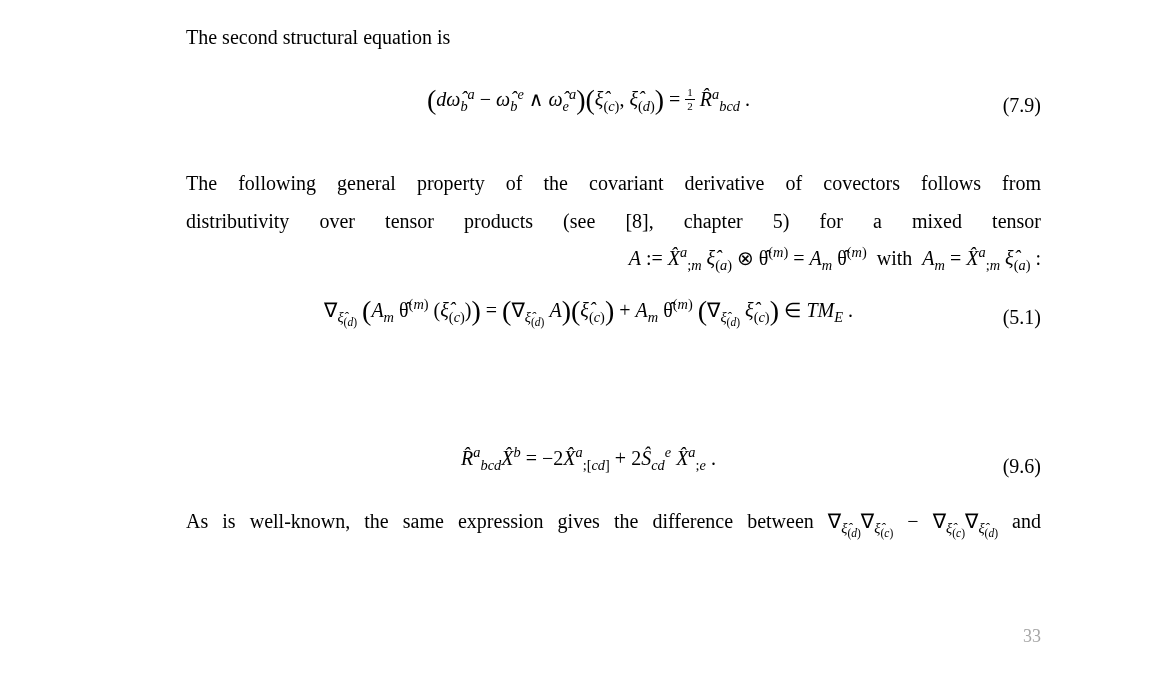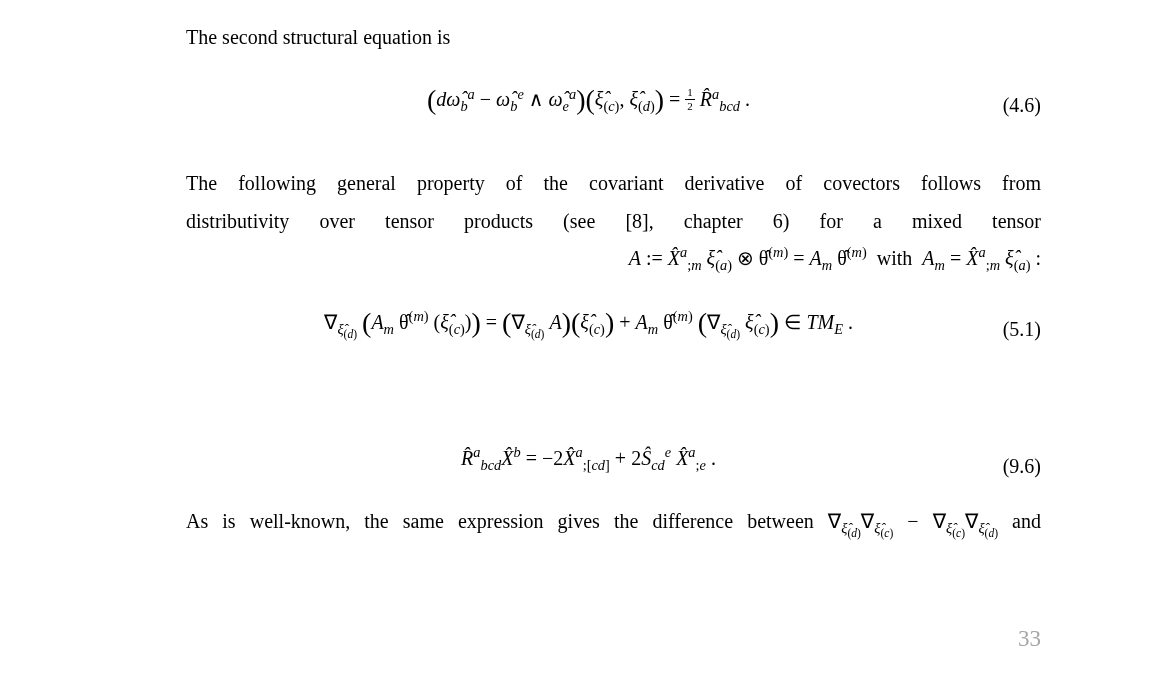--- a/index.html
+++ b/index.html
@@ -33,42 +33,42 @@
   sub sub, sup sub, sub sup { font-size: 80%; }
   .lp { font-size: 140%; font-style: normal; vertical-align: -0.1em; line-height: 0; }
   .frac {
     display: inline-block; text-align: center; vertical-align: -0.30em;
     font-size: 11px; line-height: 1.15;
   }
   .frac span { display: block; padding: 0 2px; }
   .frac span + span { border-top: 1px solid #000; }
   .page-number {
     position: absolute; right: 112px; top: 626px;
-    font-size: 23px; color: #a6a6a6;
+    font-size: 18px; color: #a6a6a6;
   }
 </style>
 </head>
 <body>
 
 <div class="page">
 
   <p class="block" style="top:26px">The second structural equation is</p>
 
   <div class="block eq-row" style="top:86px">
     <span class="eq"><span class="lp">(</span><i>d</i><i>ω̂</i><sub><i>b</i></sub><sup><i>a</i></sup> − <i>ω̂</i><sub><i>b</i></sub><sup><i>e</i></sup> ∧ <i>ω̂</i><sub><i>e</i></sub><sup><i>a</i></sup><span class="lp">)</span><span class="lp">(</span><i>ξ̂</i><sub>(<i>c</i>)</sub>, <i>ξ̂</i><sub>(<i>d</i>)</sub><span class="lp">)</span> = <span class="frac"><span>1</span><span>2</span></span> <i>R̂</i><sup><i>a</i></sup><sub><i>bcd</i></sub> .</span>
-    <span class="eq-num">(4.6)</span>
+    <span class="eq-num">(7.9)</span>
   </div>
 
   <div class="block" style="top:165px">
     <div class="text-line just">The following general property of the covariant derivative of covectors follows from</div>
-    <div class="text-line just">distributivity over tensor products (see [8], chapter 6) for a mixed tensor</div>
+    <div class="text-line just">distributivity over tensor products (see [8], chapter 5) for a mixed tensor</div>
     <div class="text-line"><i>A</i> := <i>X̂</i><sup><i>a</i></sup><sub>;<i>m</i></sub> <i>ξ̂</i><sub>(<i>a</i>)</sub> ⊗ θ̂<sup>(<i>m</i>)</sup> = <i>A</i><sub><i>m</i></sub> θ̂<sup>(<i>m</i>)</sup>&nbsp; with &nbsp;<i>A</i><sub><i>m</i></sub> = <i>X̂</i><sup><i>a</i></sup><sub>;<i>m</i></sub> <i>ξ̂</i><sub>(<i>a</i>)</sub> :</div>
   </div>
 
-  <div class="block eq-row" style="top:310px">
+  <div class="block eq-row" style="top:298px">
     <span class="eq">∇<sub><i>ξ̂</i><sub>(<i>d</i>)</sub></sub> <span class="lp">(</span><i>A</i><sub><i>m</i></sub> θ̂<sup>(<i>m</i>)</sup> (<i>ξ̂</i><sub>(<i>c</i>)</sub>)<span class="lp">)</span> = <span class="lp">(</span>∇<sub><i>ξ̂</i><sub>(<i>d</i>)</sub></sub> <i>A</i><span class="lp">)</span><span class="lp">(</span><i>ξ̂</i><sub>(<i>c</i>)</sub><span class="lp">)</span> + <i>A</i><sub><i>m</i></sub> θ̂<sup>(<i>m</i>)</sup> <span class="lp">(</span>∇<sub><i>ξ̂</i><sub>(<i>d</i>)</sub></sub> <i>ξ̂</i><sub>(<i>c</i>)</sub><span class="lp">)</span> ∈ <i>TM</i><sub><i>E</i></sub> .</span>
     <span class="eq-num">(5.1)</span>
   </div>
 
 
   <div class="block eq-row" style="top:447px">
     <span class="eq"><i>R̂</i><sup><i>a</i></sup><sub><i>bcd</i></sub><i>X̂</i><sup><i>b</i></sup> = −2<i>X̂</i><sup><i>a</i></sup><sub>;[<i>cd</i>]</sub> + 2<i>Ŝ</i><sub><i>cd</i></sub><sup><i>e</i></sup> <i>X̂</i><sup><i>a</i></sup><sub>;<i>e</i></sub> .</span>
     <span class="eq-num">(9.6)</span>
   </div>
 

